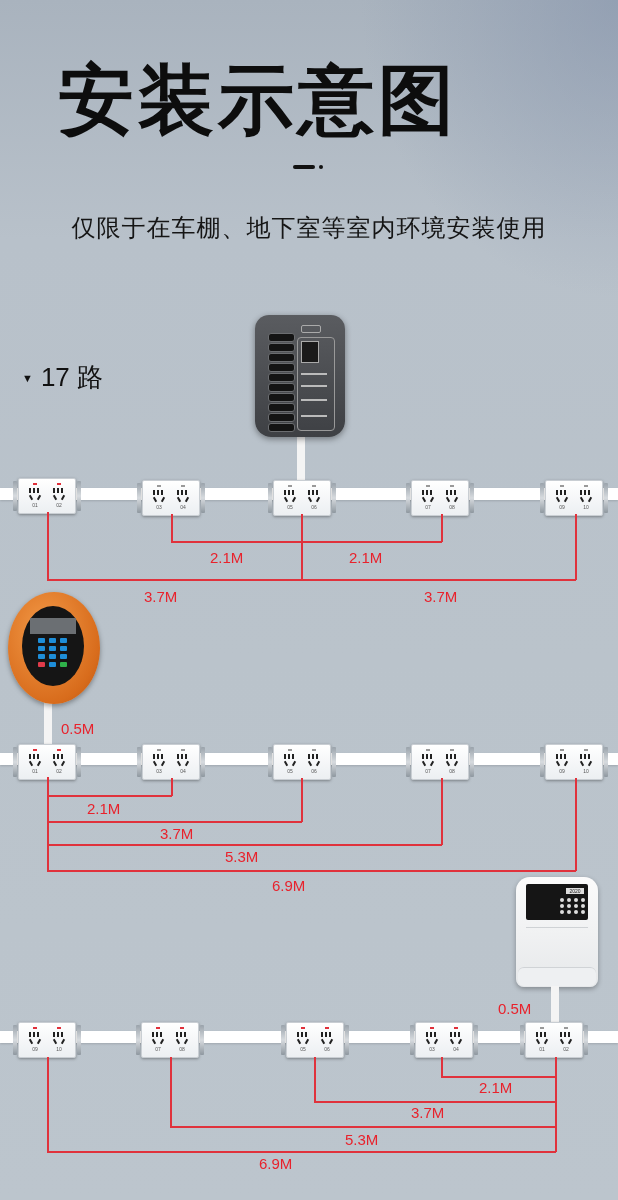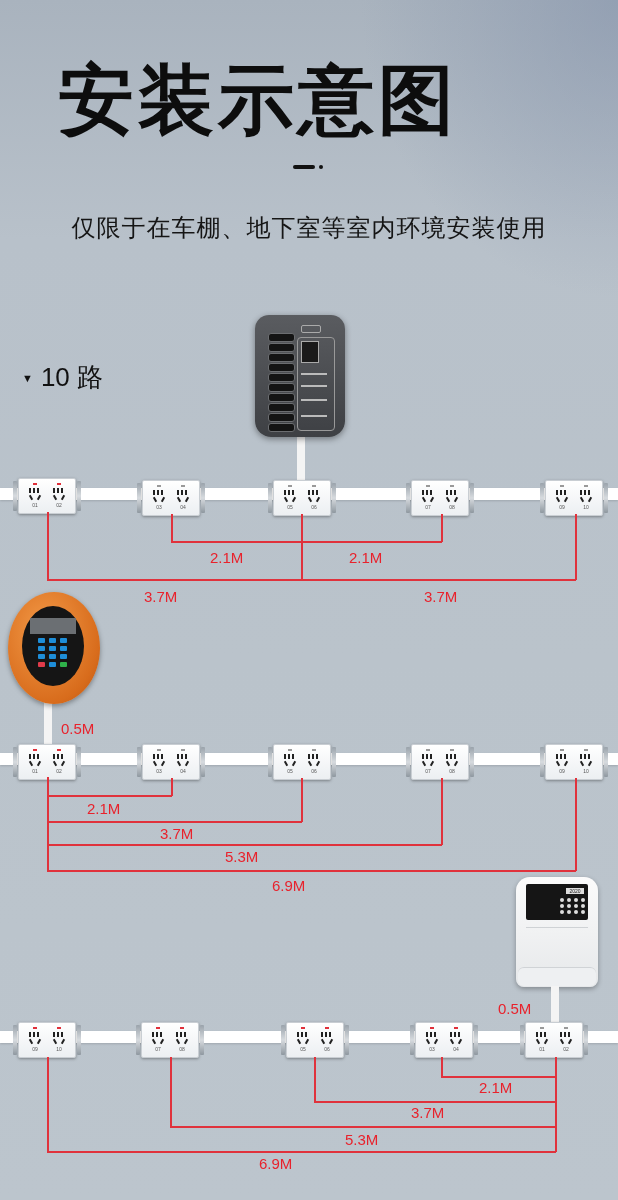--- a/index.html
+++ b/index.html
@@ -104,21 +104,21 @@
 </head>
 <body>
 
 <div class="title">安装示意图</div>
 <div class="dash"></div>
 <div class="dash-dot"></div>
 <div class="subtitle">仅限于在车棚、地下室等室内环境安装使用</div>
 
 <div class="section-label">
   <span class="tri">▼</span>
-  <span>10 路</span>
+  <span>17 路</span>
 </div>
 
 <div class="drop" style="left:297px; top:436px; height:50px;"></div>
 <div class="controller">
   <div class="rfid"></div>
   <div class="panel"></div>
   <div class="screen"></div>
   <div class="slot" style="top:18px"></div>
   <div class="slot" style="top:28px"></div>
   <div class="slot" style="top:38px"></div>

